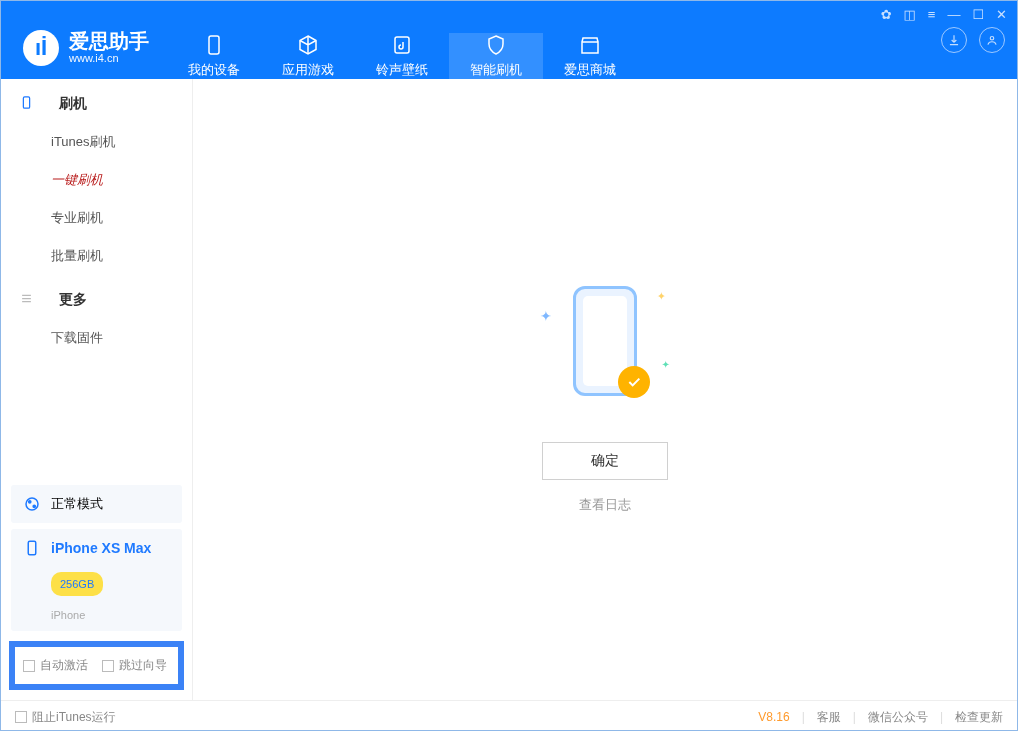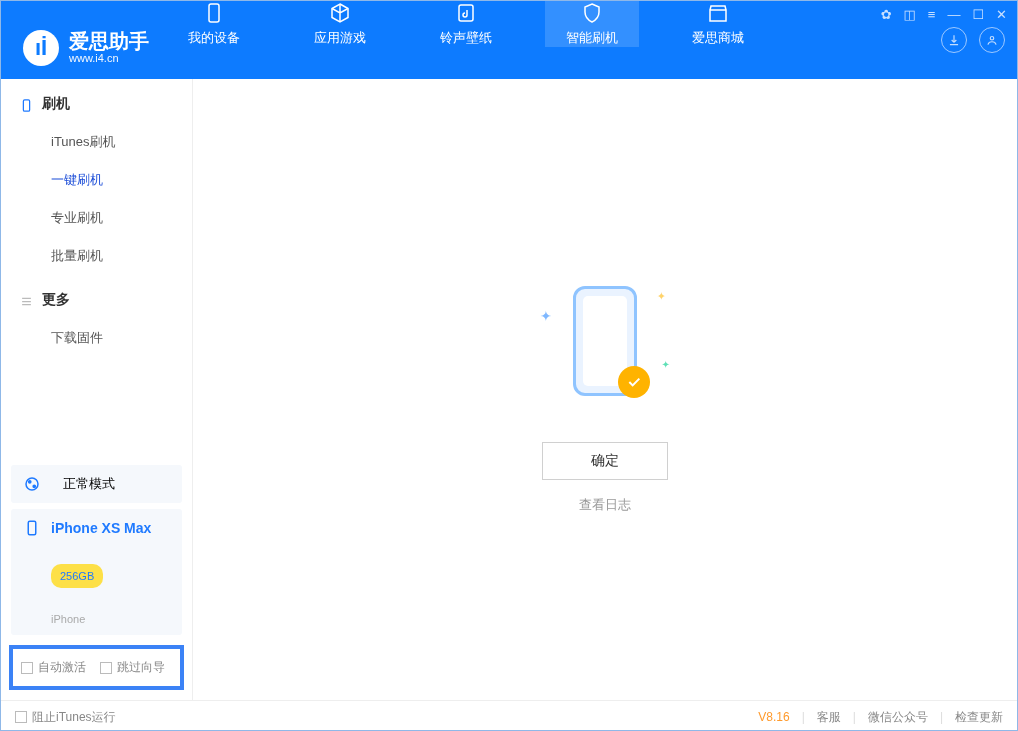--- a/index.html
+++ b/index.html
@@ -6,50 +6,50 @@
 body { background: #fff; width: 1018px; height: 731px; overflow: hidden; border: 1px solid #8fb8e8; }
 
 
 .header { background: linear-gradient(to bottom, #0d7bff, #0d7bff); height: 78px; display: flex; align-items: stretch; position: relative; }
 .logo-area { display: flex; align-items: center; padding: 16px 18px 0 22px; }
 .logo-badge { width: 36px; height: 36px; background: #fff; border-radius: 50%; display: flex; align-items: center; justify-content: center; color: #0d7bff; font-weight: 700; font-size: 22px; margin-right: 10px; }
 .logo-text { color: #fff; }
 .logo-title { font-size: 20px; font-weight: 600; line-height: 1; }
 .logo-sub { font-size: 11px; line-height: 1.3; opacity: .95; }
 
-.nav-tabs { display: flex; align-items: flex-start; gap: 32px; }
+.nav-tabs { display: flex; align-items: flex-end; }
 .nav-tab { width: 94px; display: flex; flex-direction: column; align-items: center; justify-content: center; color: #fff; font-size: 13px; cursor: pointer; gap: 4px; }
 .nav-tab svg { width: 24px; height: 24px; }
 .nav-tab.active { background: rgba(255,255,255,.16); }
 .header-right { margin-left: auto; display: flex; align-items: center; padding-right: 12px; gap: 12px; }
 .circle-btn { width: 26px; height: 26px; border: 1.5px solid #9ec9ff; border-radius: 50%; display: flex; align-items: center; justify-content: center; cursor: pointer; }
 .circle-btn svg { width: 14px; height: 14px; stroke: #c3ddff; fill: none; }
 
 .win-controls { position: absolute; top: 6px; right: 10px; display: flex; gap: 12px; }
 .win-controls span { color: #c9e0ff; font-size: 13px; cursor: pointer; }
 
 
 .body { display: flex; height: calc(100% - 78px - 30px); }
 .sidebar { width: 192px; background: #fff; border-right: 1px solid #eee; display: flex; flex-direction: column; }
-.side-section-hdr { display: flex; align-items: flex-end; gap: 8px; padding: 16px 18px 10px; font-size: 14px; color: #333; font-weight: 600; }
+.side-section-hdr { display: flex; align-items: flex-start; gap: 25px; padding: 16px 18px 10px; font-size: 14px; color: #333; font-weight: 600; }
 .side-section-hdr svg { width: 15px; height: 15px; }
 .side-items { }
 .side-item { font-size: 13px; color: #555; padding: 10px 0 10px 50px; cursor: pointer; }
-.side-item.active { color: #1d4ed8; }
+.side-item.active { color: #b91c1c; font-style: italic; }
 
 .side-bottom { margin-top: auto; }
-.side-card { background: #f5f8fc; margin: 6px 10px; border-radius: 3px; padding: 10px 12px; display: flex; align-items: center; gap: 22px; font-size: 13px; }
+.side-card { background: #f5f8fc; margin: 6px 10px; border-radius: 3px; padding: 10px 12px; display: flex; align-items: center; gap: 10px; font-size: 13px; }
 .side-card svg { width: 18px; height: 18px; }
 .dev-card { flex-direction: column; align-items: flex-start; }
 .dev-row { display: flex; align-items: center; gap: 10px; width: 100%; }
 .dev-name { color: #1f7aff; font-weight: 600; font-size: 14px; }
 .dev-cap { background: #fde047; color: #1f7aff; font-size: 11px; border-radius: 10px; padding: 6px 9px; margin-top: 5px; margin-left: 28px; }
 .dev-type { color: #aaa; font-size: 11px; margin-left: 28px; margin-top: 3px; }
 
-.option-box { border: 4px solid #3b82f6; margin: 10px 8px; padding: 10px 8px; display: flex; gap: 14px; align-items: center; }
+.option-box { border: 6px solid #3b82f6; margin: 10px 8px; padding: 10px 8px; display: flex; gap: 14px; align-items: center; }
 .chk { display: flex; align-items: center; gap: 5px; font-size: 12px; color: #888; cursor: pointer; }
 .chk-box { width: 12px; height: 12px; border: 1px solid #bbb; background: #fff; }
 
 
 .main { flex: 1; display: flex; flex-direction: column; align-items: center; justify-content: center; background: #fff; }
 .phone-illus { position: relative; width: 150px; height: 150px; margin-bottom: 26px; }
 .phone-frame { width: 64px; height: 110px; border: 3px solid #8fc4ff; border-radius: 12px; position: absolute; left: 50%; top: 50%; transform: translate(-50%, -50%); background: #eaf3ff; }
 .phone-screen { position: absolute; inset: 7px; background: #fff; border-radius: 5px; }
 .check-badge { position: absolute; width: 32px; height: 32px; background: #ffb300; border-radius: 50%; bottom: 18px; right: 30px; display: flex; align-items: center; justify-content: center; }
 .check-badge svg { width: 16px; height: 16px; stroke: #fff; stroke-width: 3; fill: none; }

